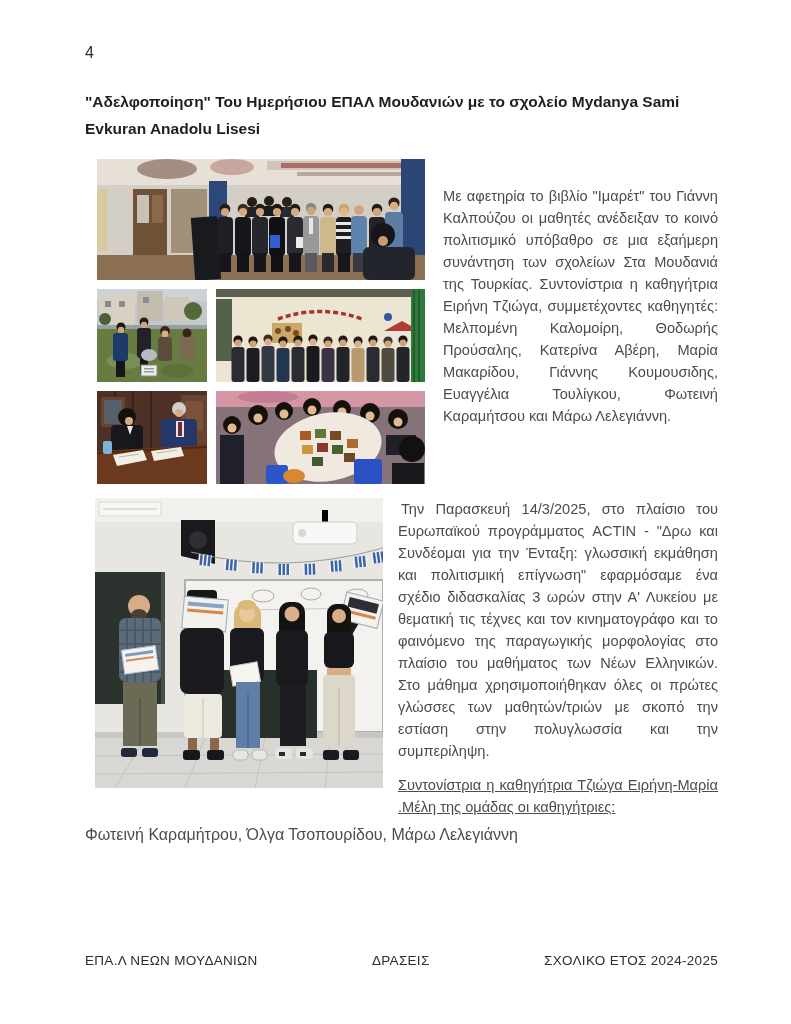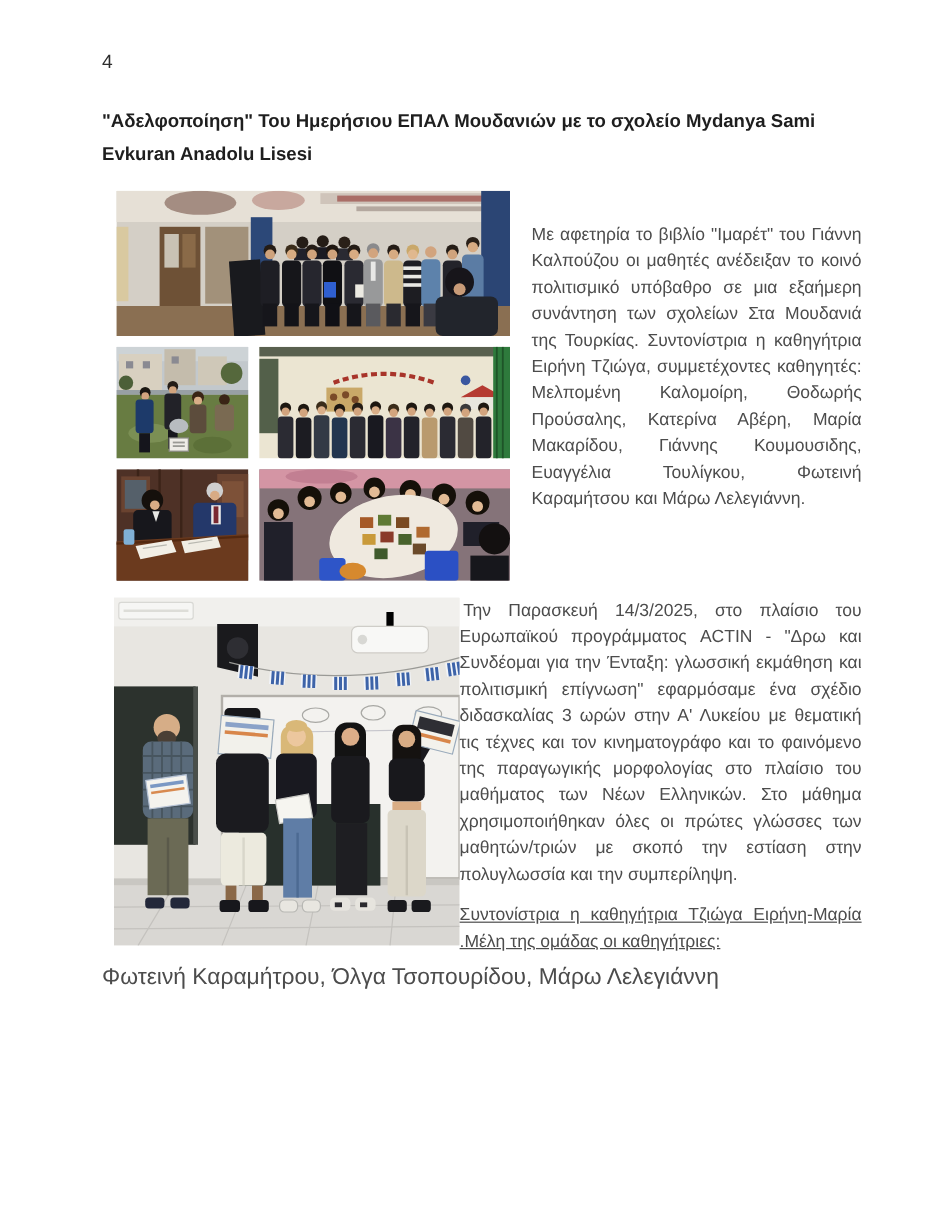--- a/index.html
+++ b/index.html
@@ -11,26 +11,26 @@
   .page-number{font-size:16px;color:#2d2d2d;}
   .heading{font-size:15.5px;font-weight:700;color:#1e1e1e;line-height:27px;margin:0;}
   .heading-1{margin-top:26px;max-width:600px;}
   .heading-2{margin-top:32px;max-width:625px;}
   .section-1{margin-top:17px;display:grid;grid-template-columns:352px 1fr;}
   .collage{width:328px;margin-left:12px;display:flex;flex-direction:column;gap:9px;}
   .collage-row{display:flex;gap:9px;}
   .collage svg,.photo-actin svg{display:block;}
   .para{font-size:14.6px;line-height:22px;color:#4c4c4c;text-align:justify;margin:0;}
   .para-1{padding-top:26px;padding-left:6px;}
-  .section-2{margin-top:14px;display:grid;grid-template-columns:298px 1fr;}
+  .section-2{margin-top:14px;display:grid;grid-template-columns:298px 1fr;column-gap:15px;}
   .photo-actin{grid-column:1;grid-row:1;margin-left:10px;width:288px;}
   .s2-text{grid-column:2;grid-row:1;}
   .para-2a{text-indent:3px;}
   .para-2b{margin-top:12px;text-decoration:underline;}
-  .caption{grid-column:1 / -1;grid-row:2;font-size:19px;color:#4c4c4c;margin-top:8px;text-align:left;}
+  .caption{grid-column:1 / -1;grid-row:2;font-size:16px;color:#4c4c4c;margin-top:8px;text-align:left;}
   .footer{
     position:absolute;left:85px;right:73px;top:953px;
     display:flex;justify-content:space-between;
     font-size:13.5px;color:#2e2e2e;letter-spacing:0.3px;
   }
 </style>
 </head>
 <body>
 
 <div class="page">
@@ -524,14 +524,19 @@
     </div>
 
     <div class="s2-text">
       <p class="para para-2a">Την Παρασκευή 14/3/2025, στο πλαίσιο του Ευρωπαϊκού προγράμματος ACTIN - "Δρω και Συνδέομαι για την Ένταξη: γλωσσική εκμάθηση και πολιτισμική επίγνωση" εφαρμόσαμε ένα σχέδιο διδασκαλίας 3 ωρών στην Α' Λυκείου με θεματική τις τέχνες και τον κινηματογράφο και το φαινόμενο της παραγωγικής μορφολογίας στο πλαίσιο του μαθήματος των Νέων Ελληνικών. Στο μάθημα χρησιμοποιήθηκαν όλες οι πρώτες γλώσσες των μαθητών/τριών με σκοπό την εστίαση στην πολυγλωσσία και την συμπερίληψη.</p>
       <p class="para para-2b">Συντονίστρια η καθηγήτρια Τζιώγα Ειρήνη-Μαρία .Μέλη της ομάδας οι καθηγήτριες:</p>
     </div>
 
     <p class="caption">Φωτεινή Καραμήτρου, Όλγα Τσοπουρίδου, Μάρω Λελεγιάννη</p>
   </div>
 
+  <div class="footer">
+    <span>ΕΠΑ.Λ ΝΕΩΝ ΜΟΥΔΑΝΙΩΝ</span>
+    <span>ΔΡΑΣΕΙΣ</span>
+    <span>ΣΧΟΛΙΚΟ ΕΤΟΣ 2024-2025</span>
+  </div>
 
 </div>
 
 </body></html>

